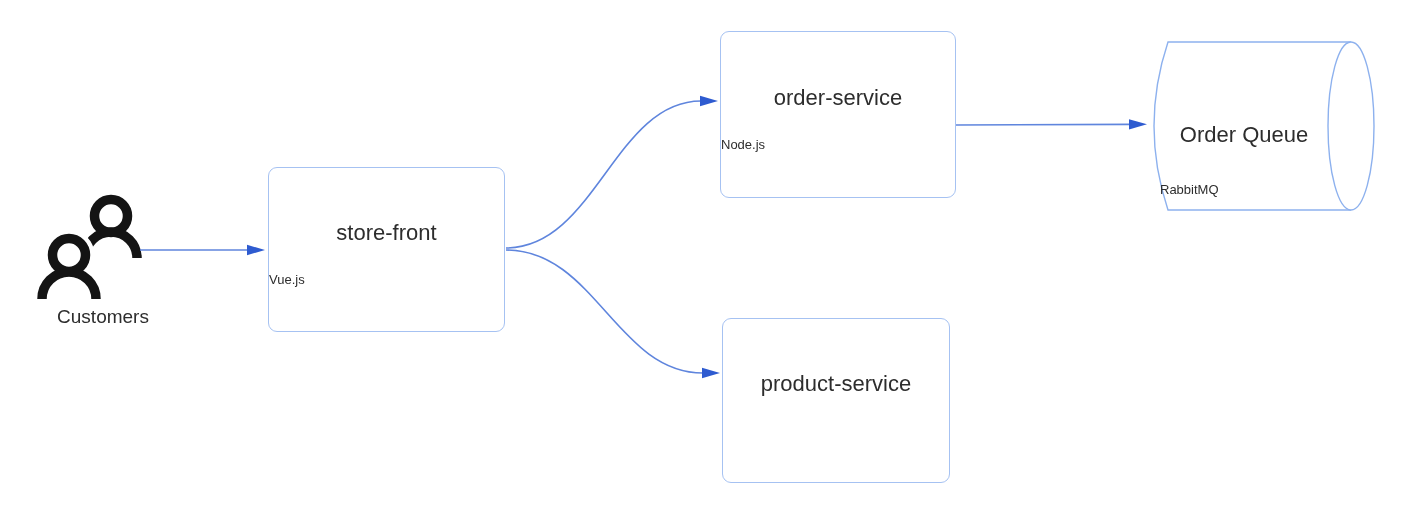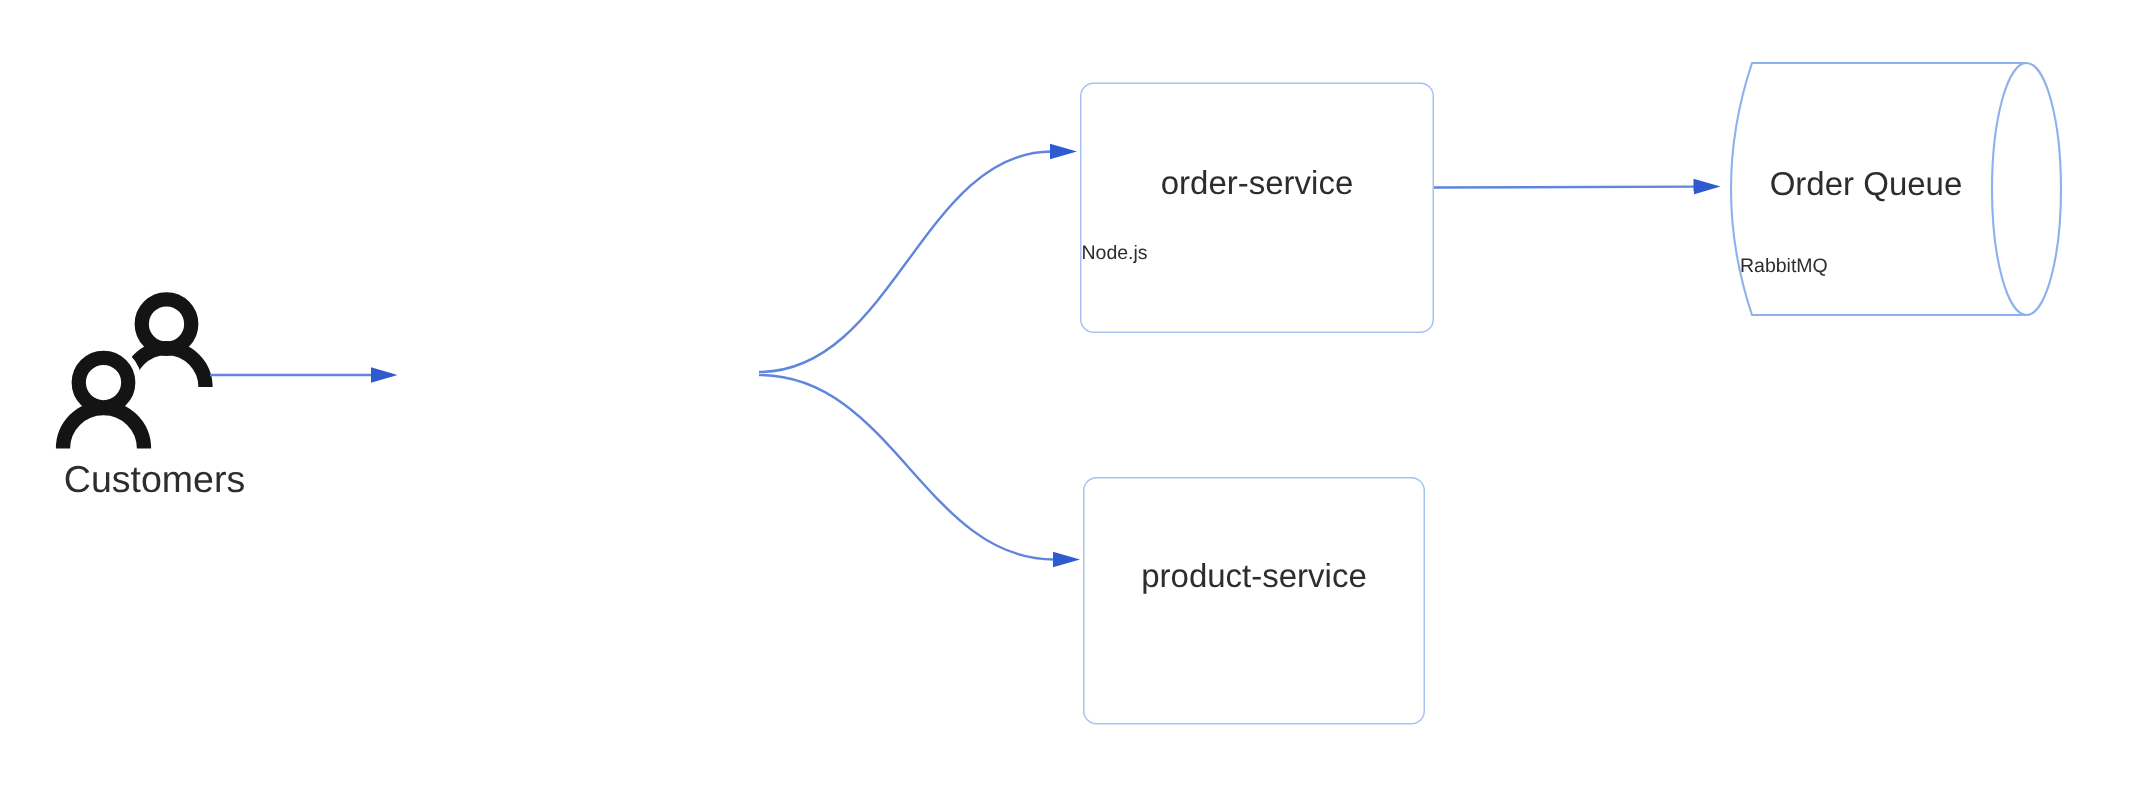--- a/index.html
+++ b/index.html
@@ -59,30 +59,30 @@
     left: 0; right: 0;
     top: 68%;
     transform: translateY(-50%);
     text-align: left;
     font-size: 13px;
     color: var(--text-color, #2d2d2d);
     white-space: nowrap;
   }
   .cyl-labels {
     position: absolute;
-    left: 1160px; top: 30px;
+    left: 1160px; top: 42px;
     width: 168px; height: 216px;
   }
   .cyl-title { top: 43%; }
   .actor-label {
     position: absolute;
     left: 38px; top: 306px;
     width: 130px;
     text-align: center;
-    font-size: 25px;
+    font-size: 19px;
     color: var(--text-color, #1f1f1f);
   }
 </style>
 </head>
 <body>
 
 <div class="canvas">
 
   <svg class="layer" viewBox="0 0 1424 525" xmlns="http://www.w3.org/2000/svg">
     <defs>
@@ -103,22 +103,26 @@
     <path class="edge" marker-end="url(#arrow)" d="M 506 248 C 595 248 615 101 701 101"></path>
     <path class="edge" marker-end="url(#arrow)" d="M 506 250 C 595 250 617 373 703 373"></path>
     <path class="edge" marker-end="url(#arrow)" d="M 956 125 L 1130 124.4"></path>
 
     <g>
       <path class="cyl" d="M 1351 42 L 1168 42 Q 1140 126 1168 210 L 1351 210"></path>
       <ellipse class="cyl" cx="1351" cy="126" rx="23" ry="84"></ellipse>
     </g>
   </svg>
 
+  <div class="node" style="left:268px; top:167px; width:237px; height:165px;">
+    <div class="node-title">store-front</div>
+    <div class="node-subtitle">Vue.js</div>
+  </div>
 
-  <div class="node" style="left:720px; top:55px; width:236px; height:167px;">
+  <div class="node" style="left:720px; top:31px; width:236px; height:167px;">
     <div class="node-title">order-service</div>
     <div class="node-subtitle">Node.js</div>
   </div>
 
   <div class="node" style="left:722px; top:318px; width:228px; height:165px;">
     <div class="node-title">product-service</div>
   </div>
 
   <div class="cyl-labels">
     <div class="cyl-title">Order Queue</div>

